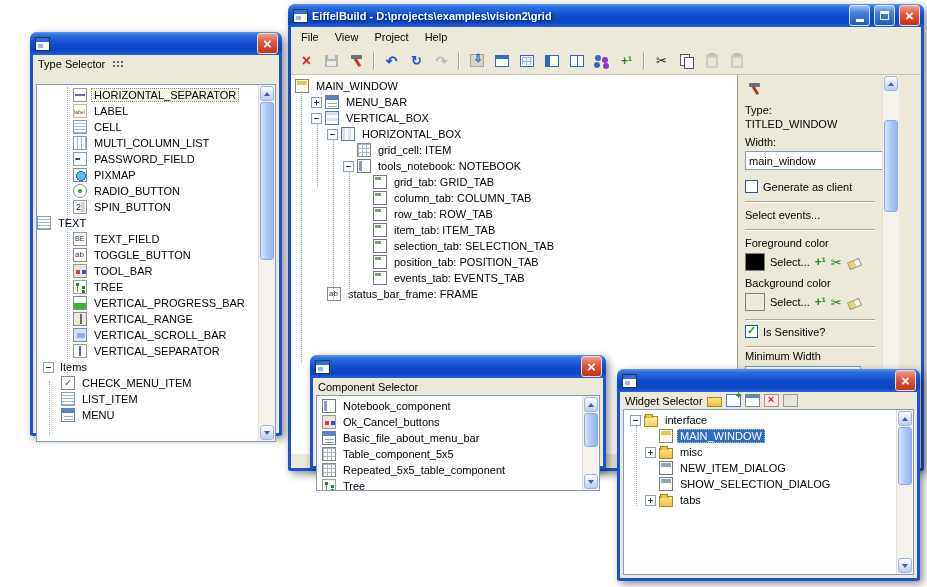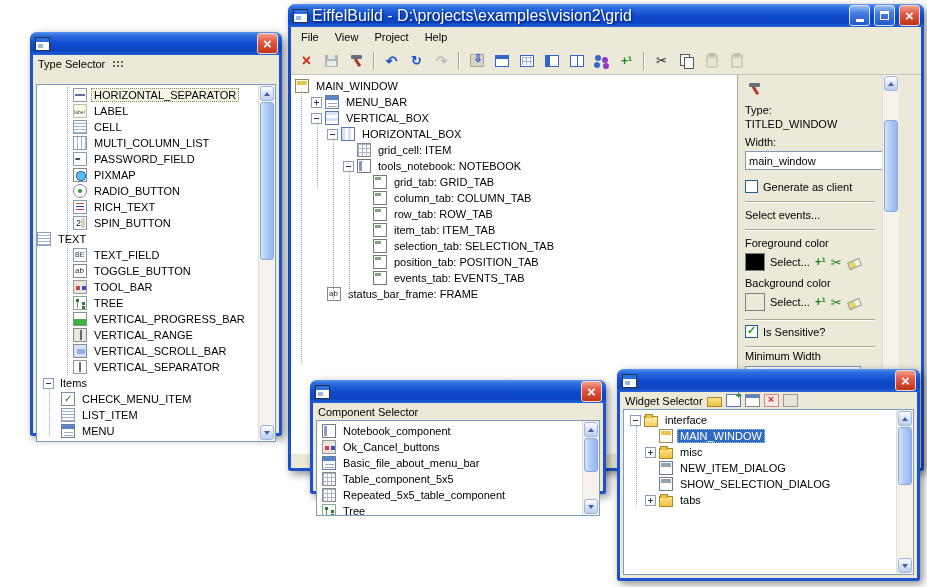--- a/index.html
+++ b/index.html
@@ -7,21 +7,21 @@
        font-family:"Liberation Sans",sans-serif;font-size:11px;color:#000}
   #canvas{position:relative;width:927px;height:587px;background:#fff}
 
   
   .window{position:absolute;border:3px solid #1C51CF;border-top:none;
           border-radius:8px 8px 3px 3px;background:#ECE9D8;
           box-shadow:3px 3px 9px rgba(0,0,0,.45)}
   .titlebar{height:23px;margin:0 -3px;display:flex;align-items:center;gap:4px;
             padding:0 4px 0 5px;border-radius:7px 7px 0 0;
             background:linear-gradient(180deg,#5A96EE 0%,#2E6FE0 14%,#0E4ACC 52%,#0C45C2 82%,#2762D8 100%)}
-  .tb-title{flex:1;color:#fff;font-weight:normal;font-size:16px;white-space:nowrap;
+  .tb-title{flex:1;color:#fff;font-weight:bold;font-size:11px;white-space:nowrap;
             overflow:hidden;text-shadow:1px 1px 2px rgba(0,20,90,.9)}
   .tb-fill{flex:1}
   .app-icon{width:15px;height:14px;background:#fff;border:1px solid #234;position:relative;flex:none}
   .app-icon::before{content:"";position:absolute;top:0;left:0;right:0;height:4px;background:#2E6FE0}
   .app-icon::after{content:"";position:absolute;bottom:2px;left:2px;width:5px;height:4px;background:#9CB8E0}
   .cap-btn{width:21px;height:21px;border-radius:3px;display:flex;align-items:center;
            justify-content:center;flex:none}
   .cap-blue{border:1px solid #D8E4F8;background:linear-gradient(180deg,#9CC0F8 0%,#4A7FE0 35%,#2058C8 100%)}
   .cap-red{border:1px solid #F0D8D0;background:linear-gradient(180deg,#F0A090 0%,#E05A42 40%,#C03418 100%)}
   .g-min{width:8px;height:3px;background:#fff;margin-top:9px}
@@ -439,24 +439,20 @@
         </div>
         <div class="trow" style="padding-left:36px">
           <span class="ic ic-pixmap"></span>
           <span class="tlabel">PIXMAP</span>
         </div>
         <div class="trow" style="padding-left:36px">
           <span class="ic ic-radio"></span>
           <span class="tlabel">RADIO_BUTTON</span>
         </div>
         <div class="trow" style="padding-left:36px">
-          <span class="ic ic-richtext"></span>
-          <span class="tlabel">RICH_TEXT</span>
-        </div>
-        <div class="trow" style="padding-left:36px">
           <span class="ic ic-spin"></span>
           <span class="tlabel">SPIN_BUTTON</span>
         </div>
         <div class="trow" style="">
           <span class="ic ic-lines"></span>
           <span class="tlabel">TEXT</span>
         </div>
         <div class="trow" style="padding-left:36px">
           <span class="ic ic-be"></span>
           <span class="tlabel">TEXT_FIELD</span>
@@ -509,21 +505,21 @@
       <div class="sb">
         <div class="sb-btn up"></div>
         <div class="sb-track">
           <div class="sb-thumb" style="top:0;height:158px"></div>
         </div>
         <div class="sb-btn down"></div>
       </div>
     </div>
   </div>
 
-  <div class="window" style="left:310px;top:380px;width:296px;height:114px;z-index:3">
+  <div class="window" style="left:310px;top:355px;width:296px;height:114px;z-index:3">
     <div class="titlebar">
       <span class="app-icon"></span>
       <span class="tb-fill"></span>
       <span class="cap-btn cap-red">
           <span class="g-close"></span>
         </span>
     </div>
     <div class="selhdr">
       <span>Component Selector</span>
     </div>

